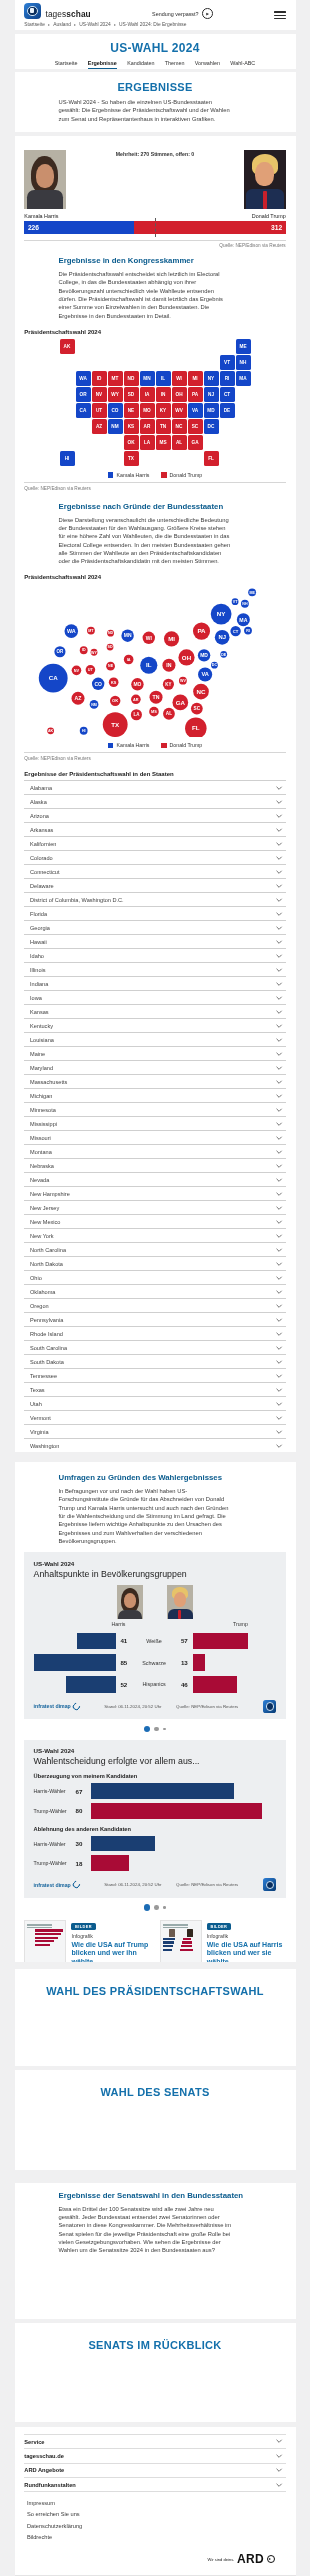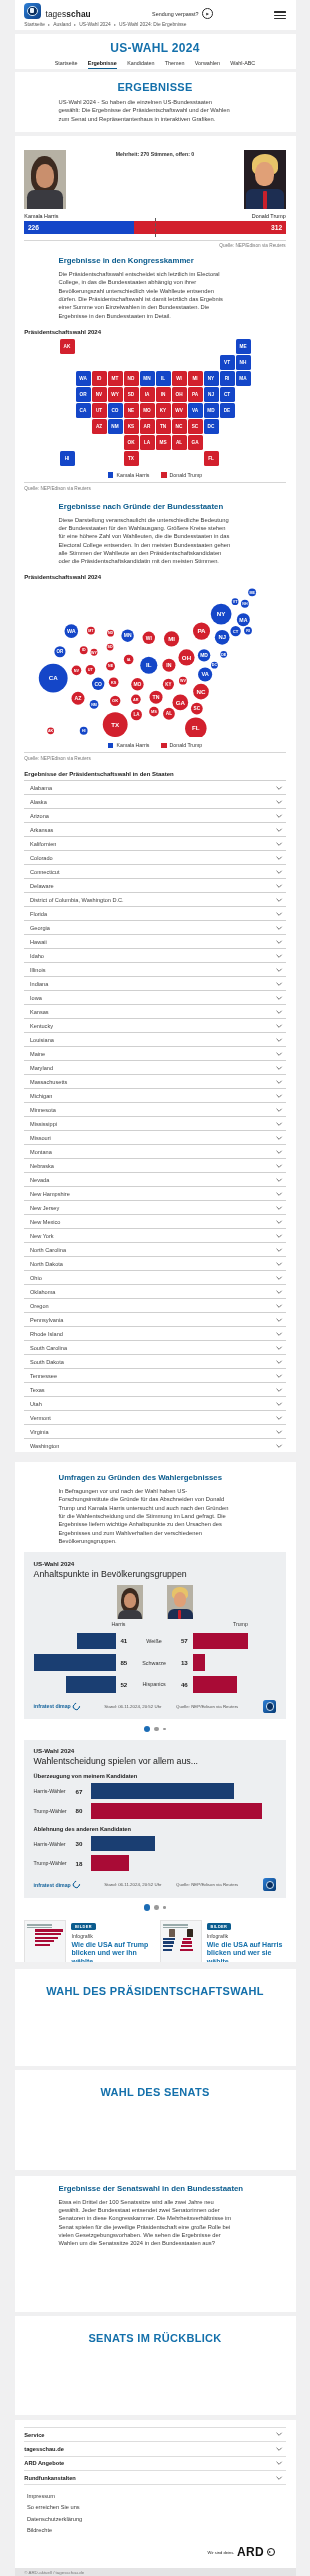--- a/index.html
+++ b/index.html
@@ -121,21 +121,21 @@
   .thumb .mrow{display:flex;align-items:center;gap:1px;margin-top:1.3px;}
   .thumb .mbar{height:2.3px;}
   .thumb .mpic{width:5.7px;height:7.2px;border-radius:0.5px;}
   .t-body{min-width:0;}
   .badge{display:inline-block;background:#0b5c8e;color:#fff;font-size:3.9px;font-weight:700;letter-spacing:0.4px;padding:1px 3.6px;border-radius:1.6px;}
   .t-kicker{font-size:5.2px;color:#444;margin-top:2.6px;}
   .t-title{font-size:7px;color:#1470ab;font-weight:600;line-height:8.8px;margin-top:1.6px;}
   
   .sec-rep{height:97px;margin-top:6.7px;}
   .sec-senat{height:100px;margin-top:4.1px;}
-  .sec-senatstaaten{height:136px;margin-top:6px;padding-top:8.3px;}
+  .sec-senatstaaten{height:136px;margin-top:13px;padding-top:8.3px;}
   .sec-rueckblick{height:99px;margin-top:4.1px;}
   .center-h{margin-top:16.5px;}
   
   .sec-footer{height:148px;margin-top:4.7px;padding-top:7.2px;}
   .f-acc{margin:0 9.8px;}
   .f-row{height:13.4px;display:flex;align-items:center;justify-content:space-between;border-bottom:0.5px solid #ddd;font-size:5.7px;font-weight:700;color:#222;cursor:pointer;}
   .f-row:first-child{border-top:0.5px solid #ddd;}
   .f-links{margin:5.2px 9.8px 0 9.8px;}
   .f-link{font-size:5.7px;color:#3c3c3c;padding:2.6px 0 2.6px 2.6px;cursor:pointer;}
   .ard-brand{position:absolute;right:20.7px;bottom:8.3px;display:flex;align-items:center;gap:2.6px;}
@@ -874,21 +874,21 @@
     </div>
   </div>
   <div class="dots" id="dots1">
       <span class="dot d0"></span>
       <span class="dot d1"></span>
       <span class="dot d2"></span>
     </div>
 
   <div class="ig-card">
     <div class="ig-kicker">US-Wahl 2024</div>
-    <div class="ig-title">Wahlentscheidung spielen vor allem aus...</div>
+    <div class="ig-title">Wahlentscheidung erfolgte vor allem aus...</div>
     <div id="reasonRows">
         <div class="reason-group">Überzeugung von meinem Kandidaten</div>
         <div class="reason-row">
           <div class="reason-lab">Harris-Wähler</div>
           <div class="reason-num">67</div>
           <div class="reason-zone">
             <div class="bar" style="width: 143px; background: rgb(26, 62, 114);"></div>
           </div>
         </div>
         <div class="reason-row">

